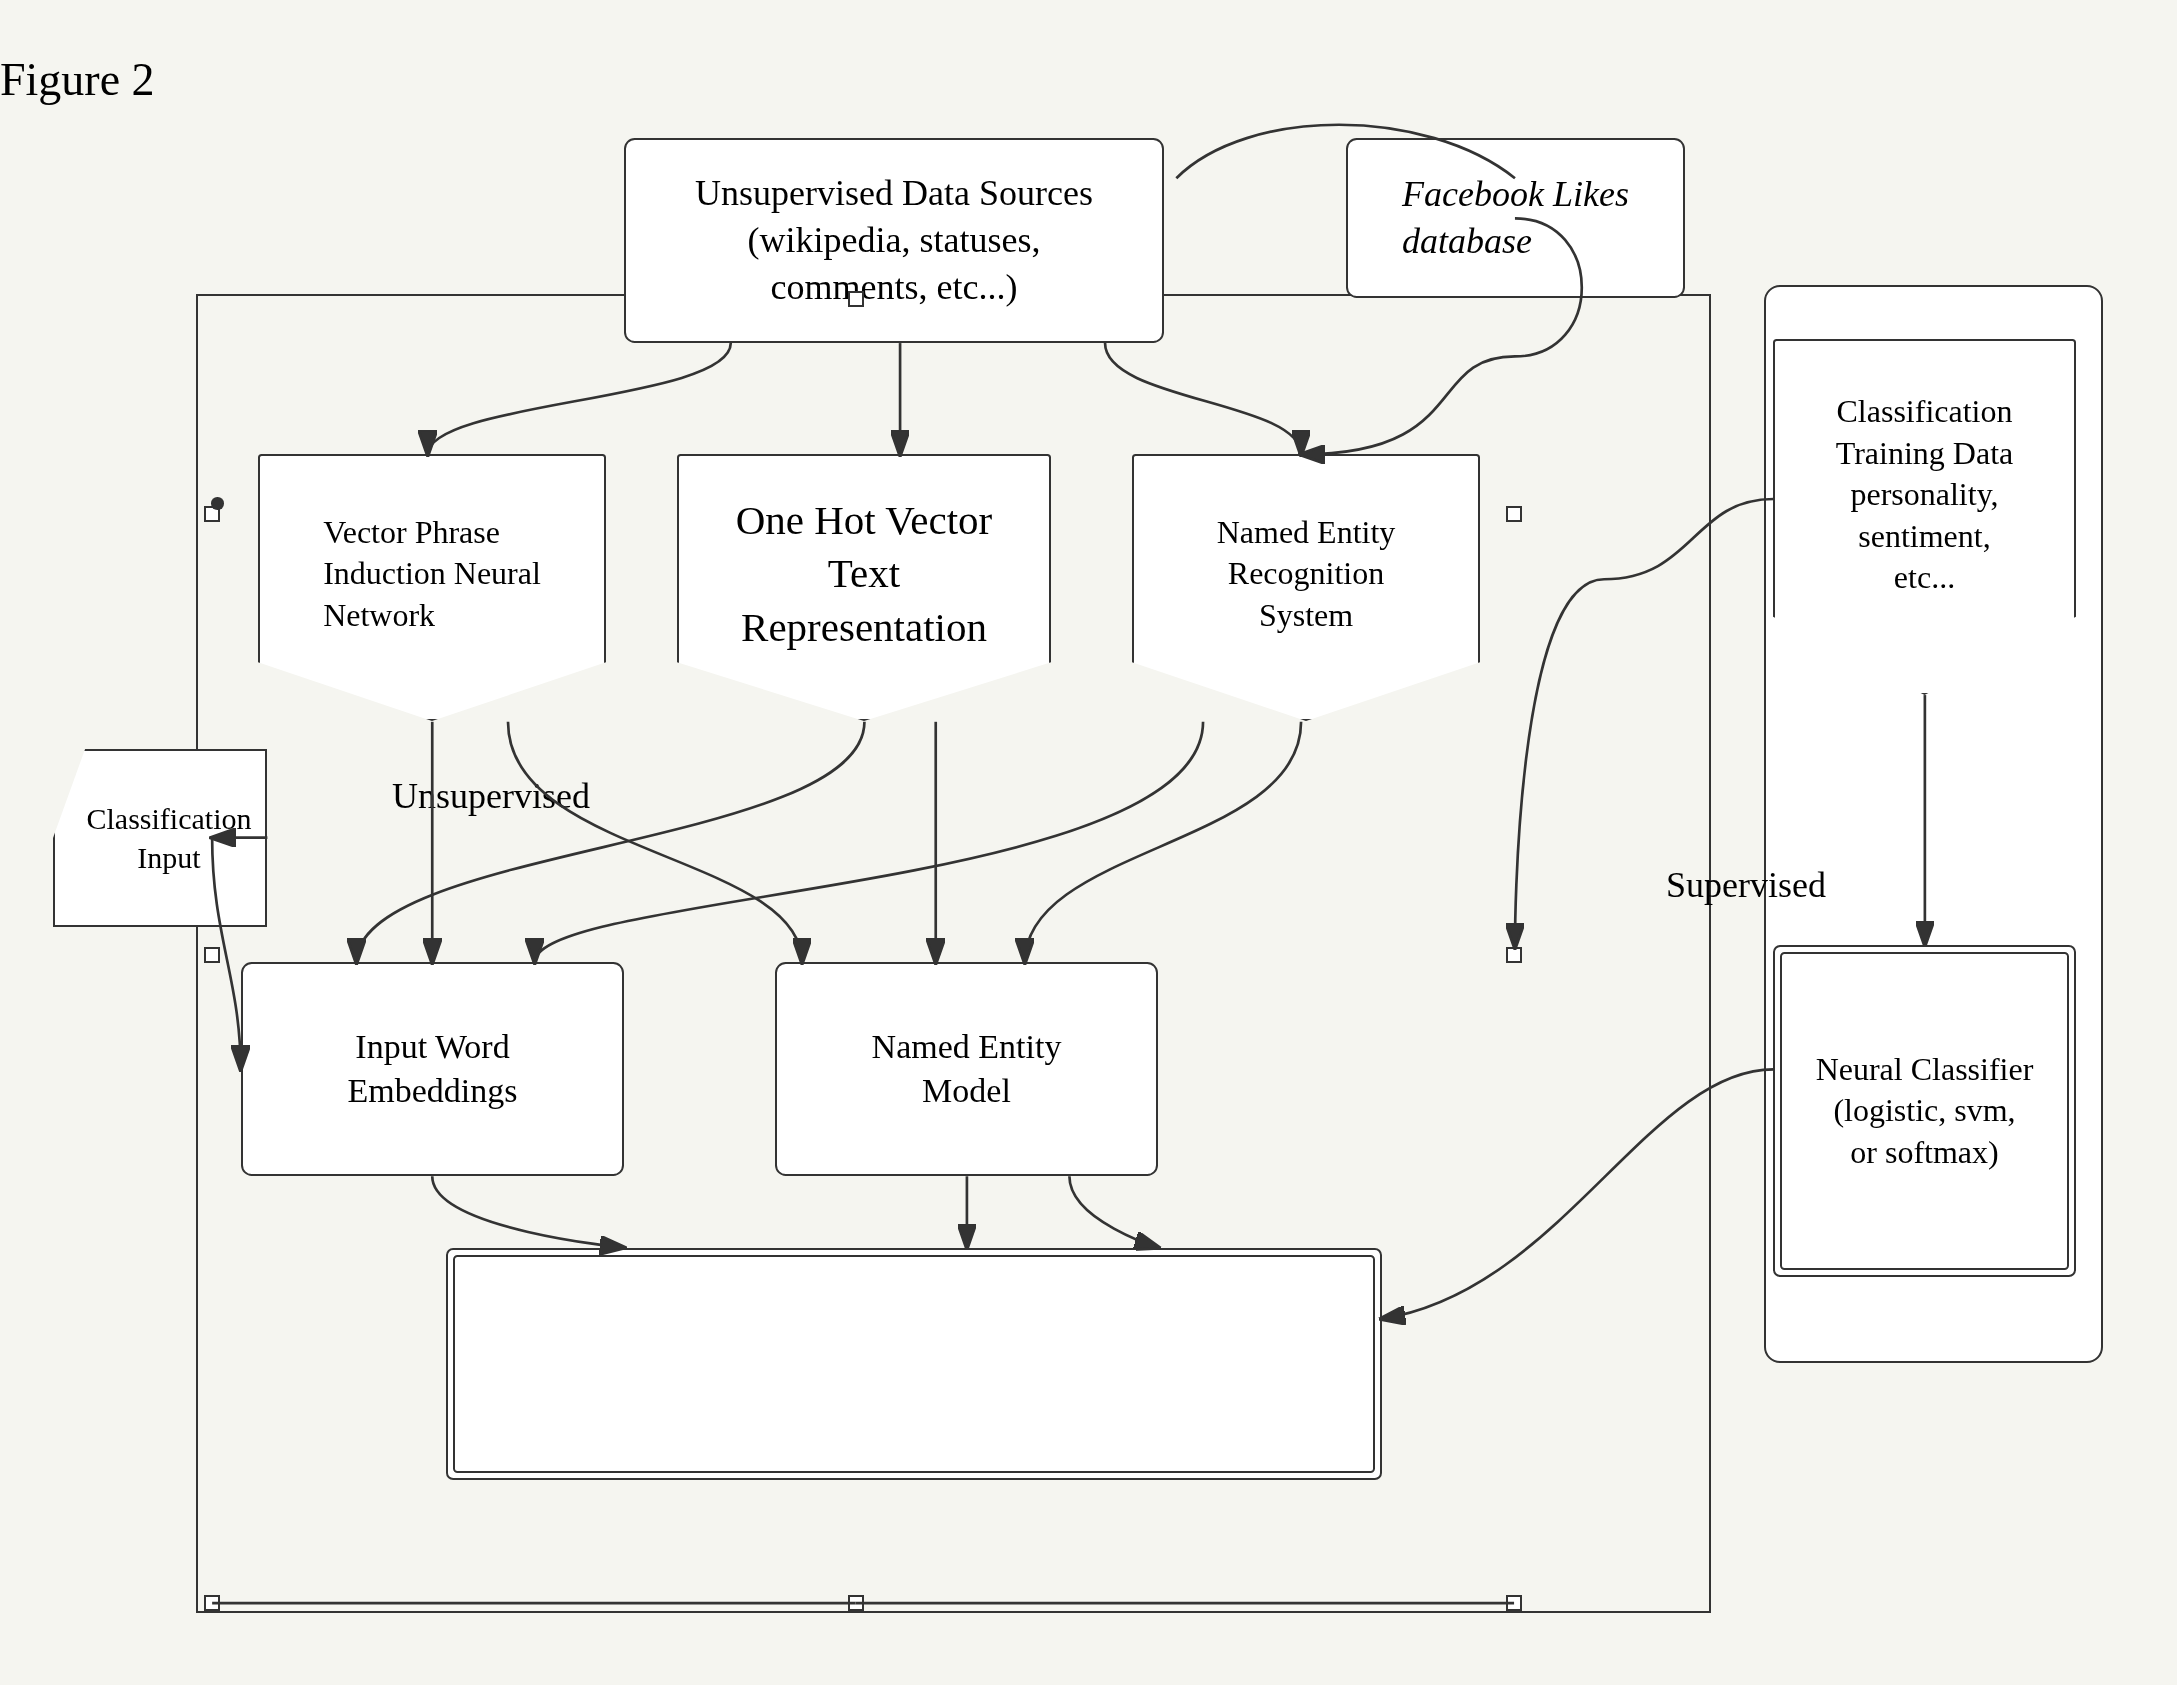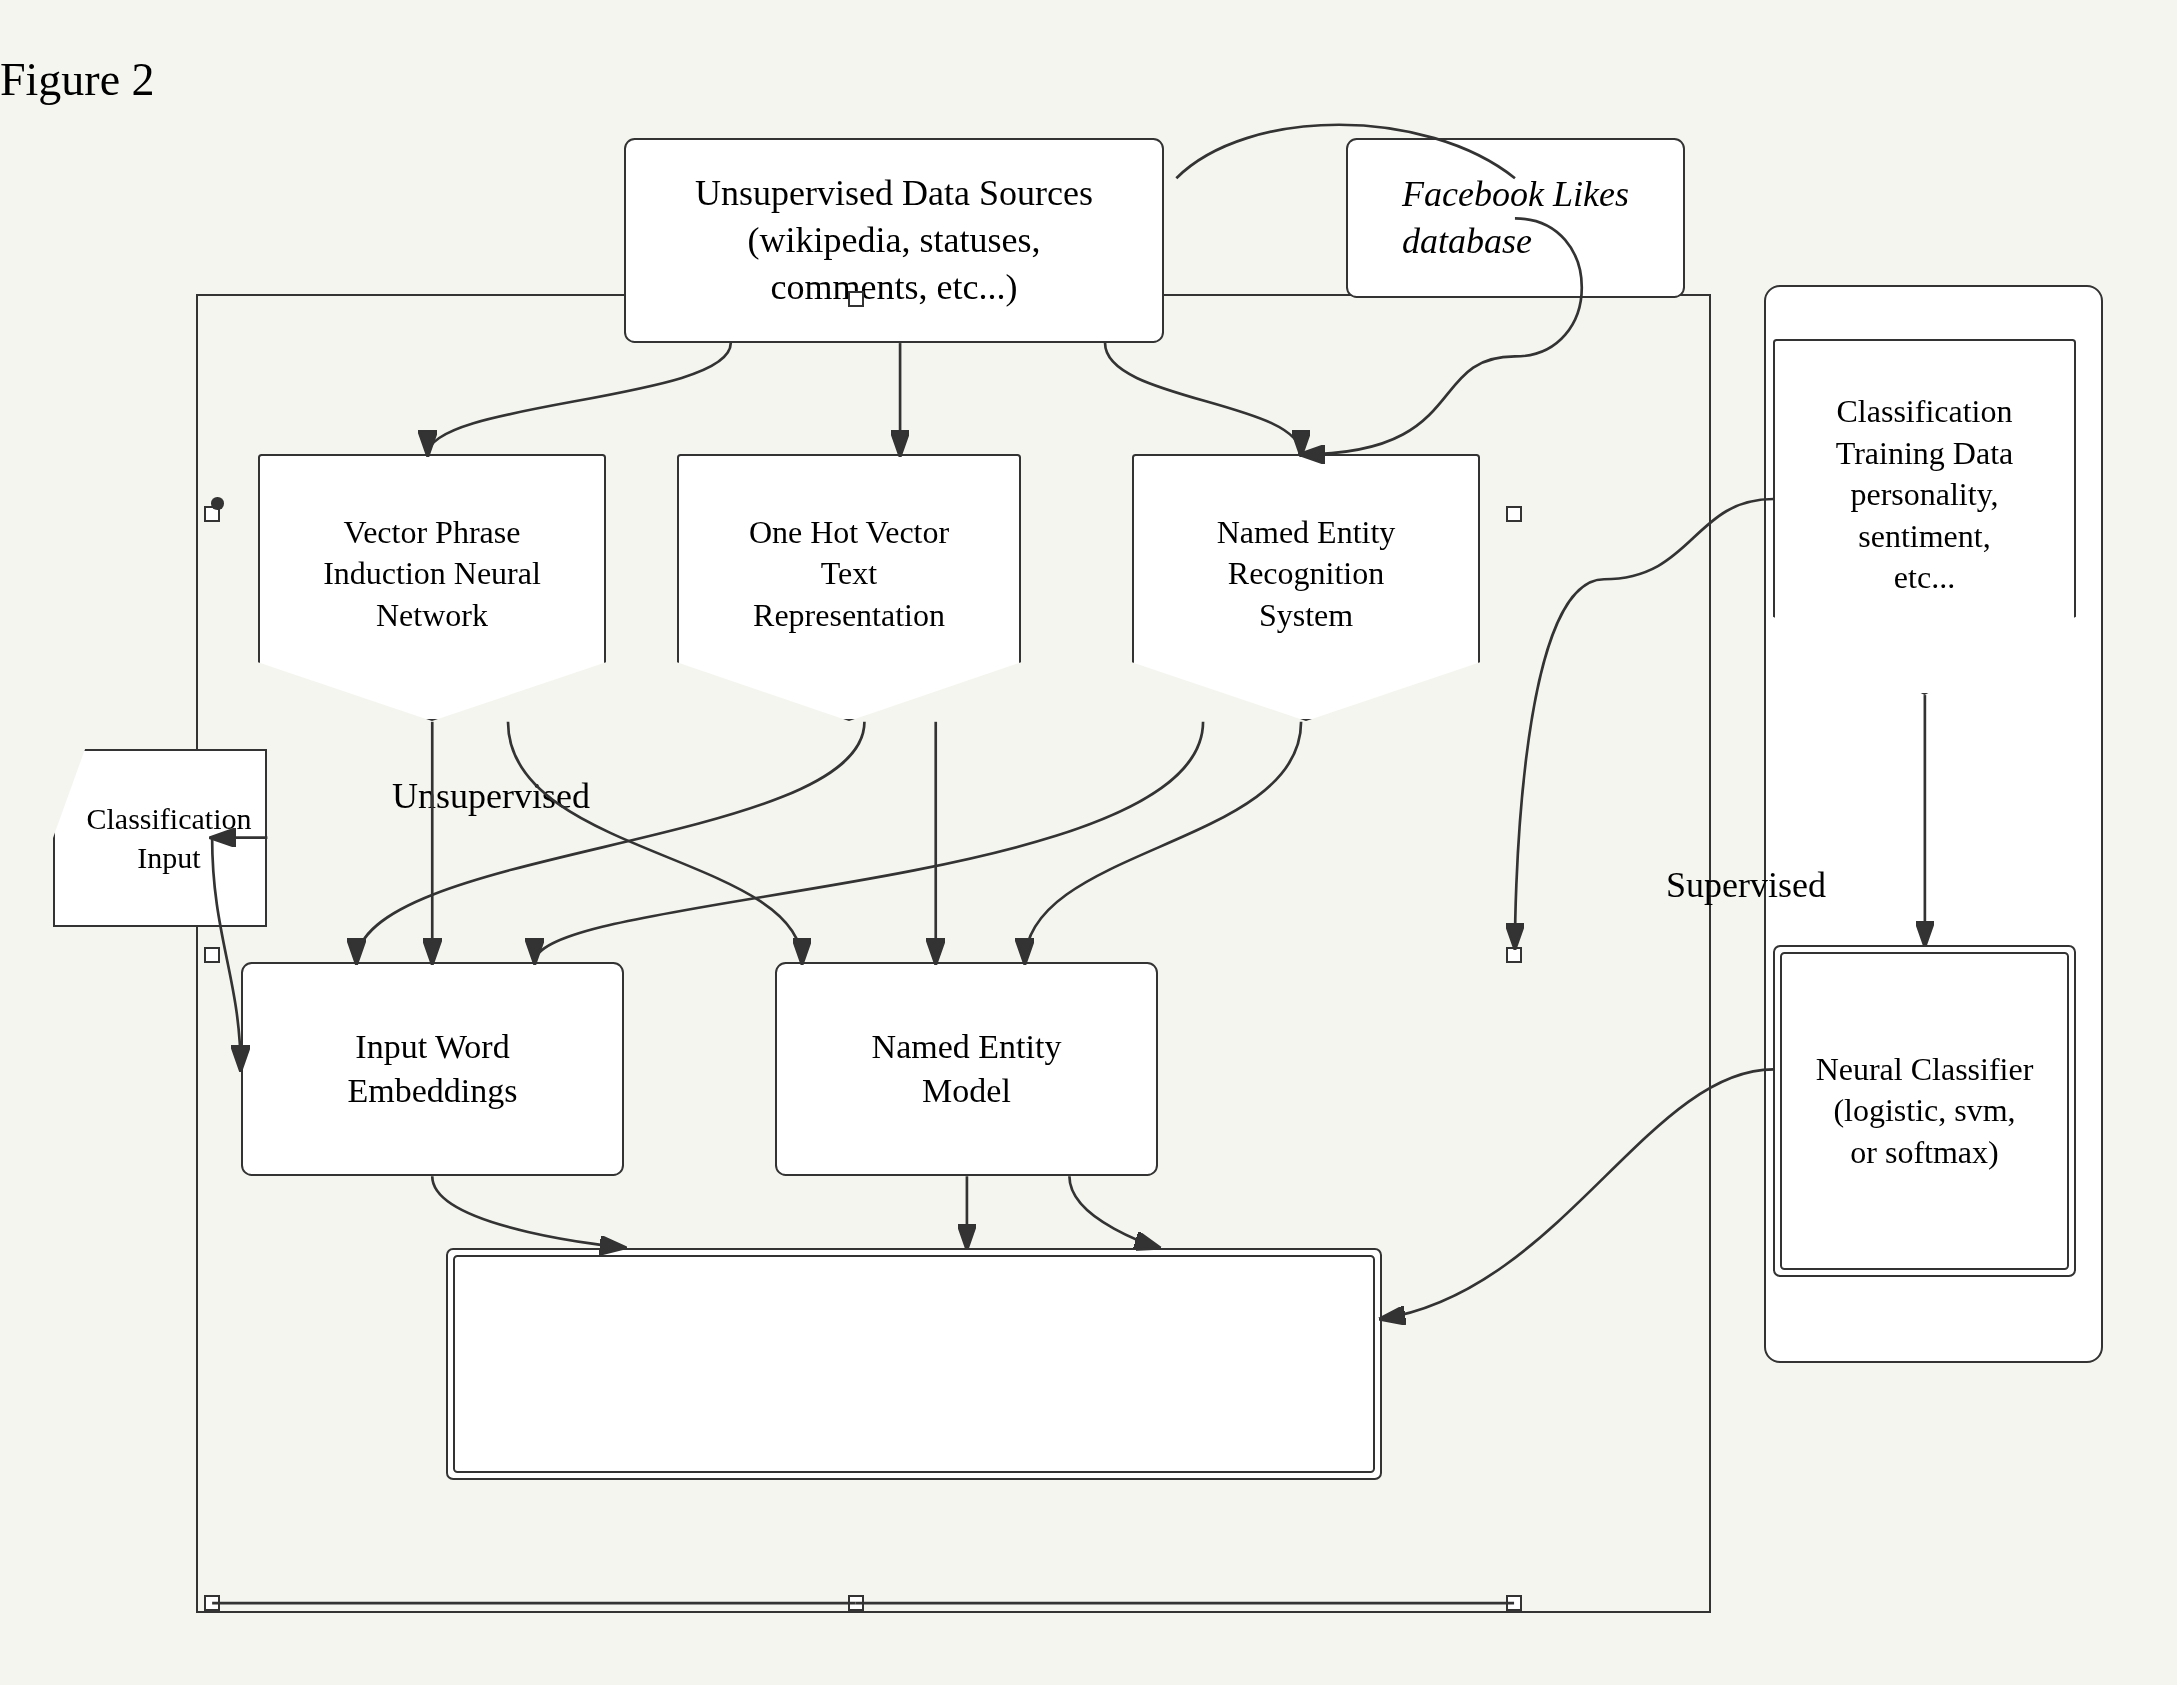--- a/index.html
+++ b/index.html
@@ -104,26 +104,26 @@
 </div>
 
 <div class="box box-rounded" style="left:1346px; top:138px; width:339px; height:160px; font-size:36px;">
   <span style="white-space:pre-line; text-align:left;font-style:italic;">Facebook Likes
 database</span>
 </div>
 
 <div class="box" style="left:258px; top:454px; width:348px; height:267px; font-size:32px;
      clip-path: polygon(0% 0%, 100% 0%, 100% 78%, 50% 100%, 0% 78%);
      border-radius:3.6px; padding: 9px 9px 36px 9px;">
-  <span style="white-space:pre-line; text-align:center;">Vector Phrase
+  <span style="white-space:pre-line; text-align:left;">Vector Phrase
 Induction Neural
 Network</span>
 </div>
 
-<div class="box" style="left:677px; top:454px; width:344px; height:267px; font-size:32px;
+<div class="box" style="left:677px; top:454px; width:374px; height:267px; font-size:41px;
      clip-path: polygon(0% 0%, 100% 0%, 100% 78%, 50% 100%, 0% 78%);
      border-radius:3.6px; padding: 9px 9px 36px 9px;">
   <span style="white-space:pre-line; text-align:center;">One Hot Vector
 Text
 Representation</span>
 </div>
 
 <div class="box" style="left:1132px; top:454px; width:348px; height:267px; font-size:32px;
      clip-path: polygon(0% 0%, 100% 0%, 100% 78%, 50% 100%, 0% 78%);
      border-radius:3.6px; padding: 9px 9px 36px 9px;">

